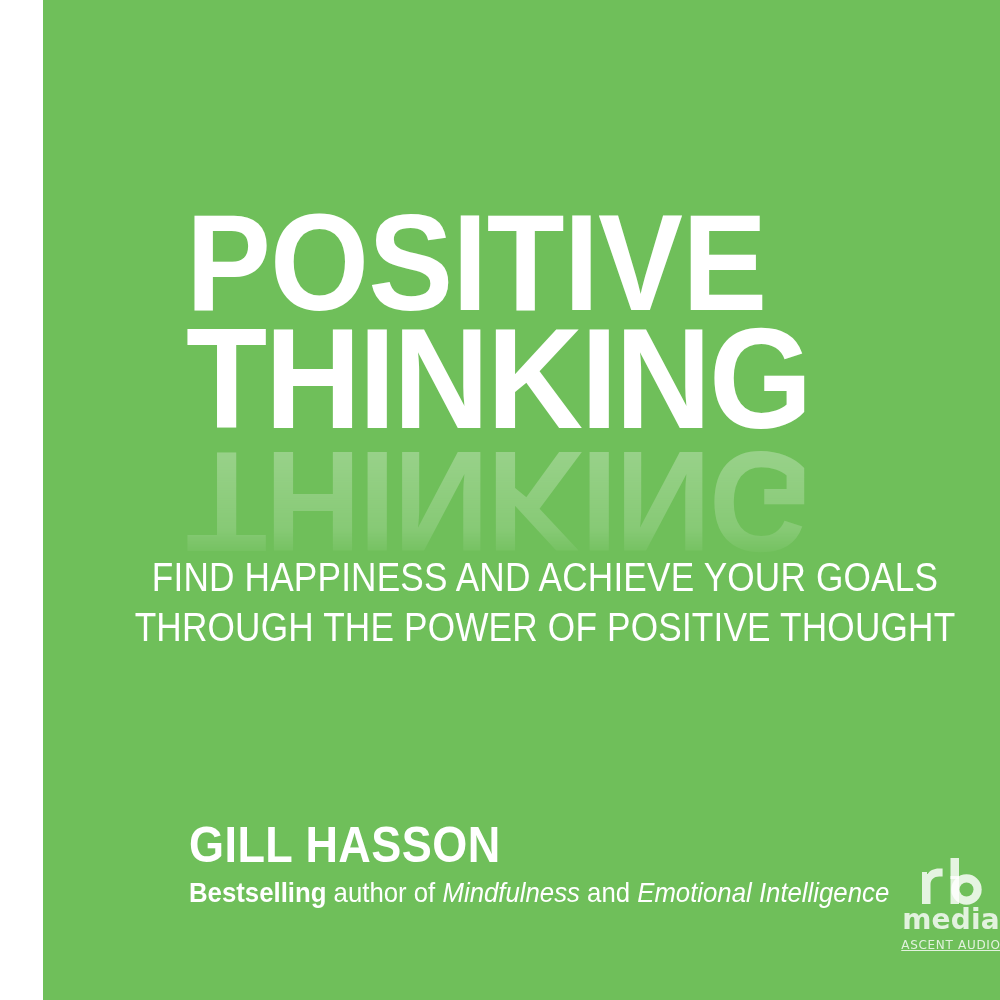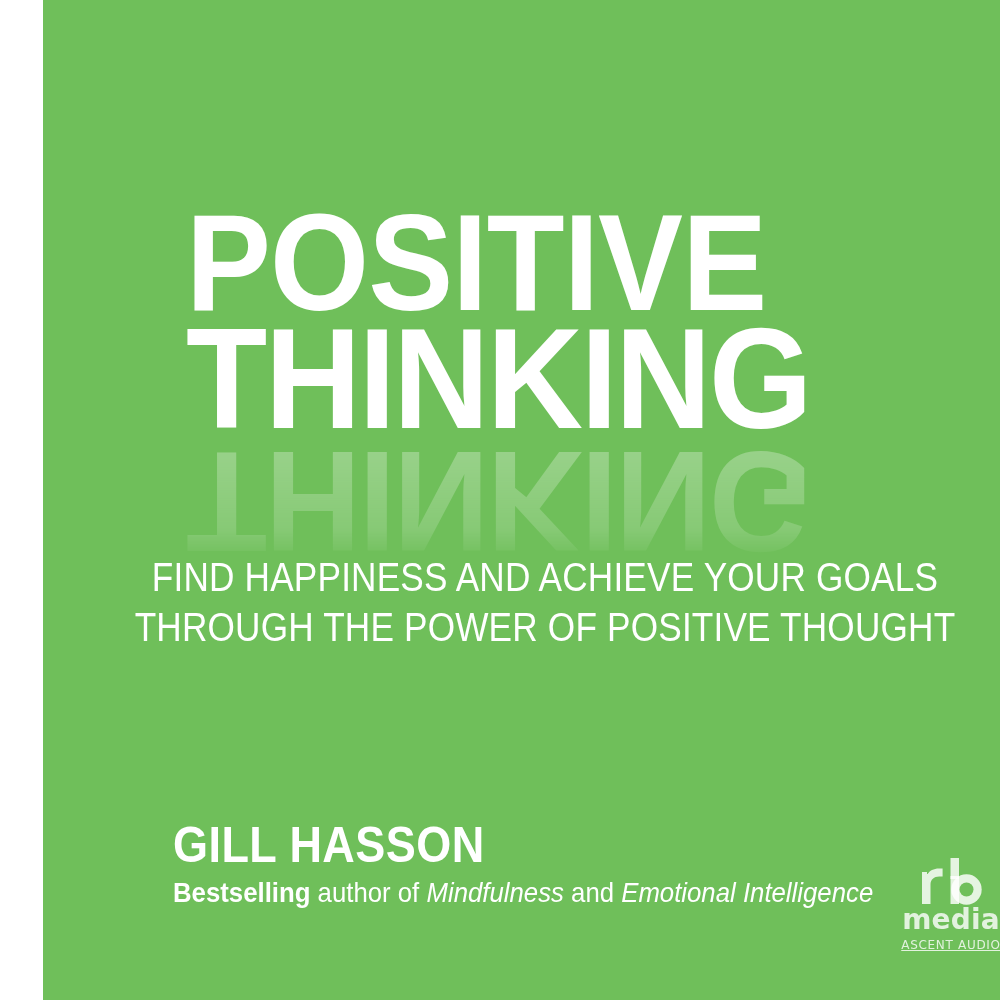--- a/index.html
+++ b/index.html
@@ -86,21 +86,21 @@
     font-size: 40px;
     line-height: 1.26;
     letter-spacing: 0.2px;
     white-space: nowrap;
     transform: scaleX(0.88);
   }
 
   
   #author-block {
     position: absolute;
-    left: 130px;
+    left: 146px;
     top: 820px;
     width: 720px;
   }
   #author-name {
     display: block;
     color: #ffffff;
     font-family: "Liberation Sans Narrow", "Liberation Sans", "DejaVu Sans", sans-serif;
     font-weight: 700;
     font-size: 50px;
     line-height: 1.0;

